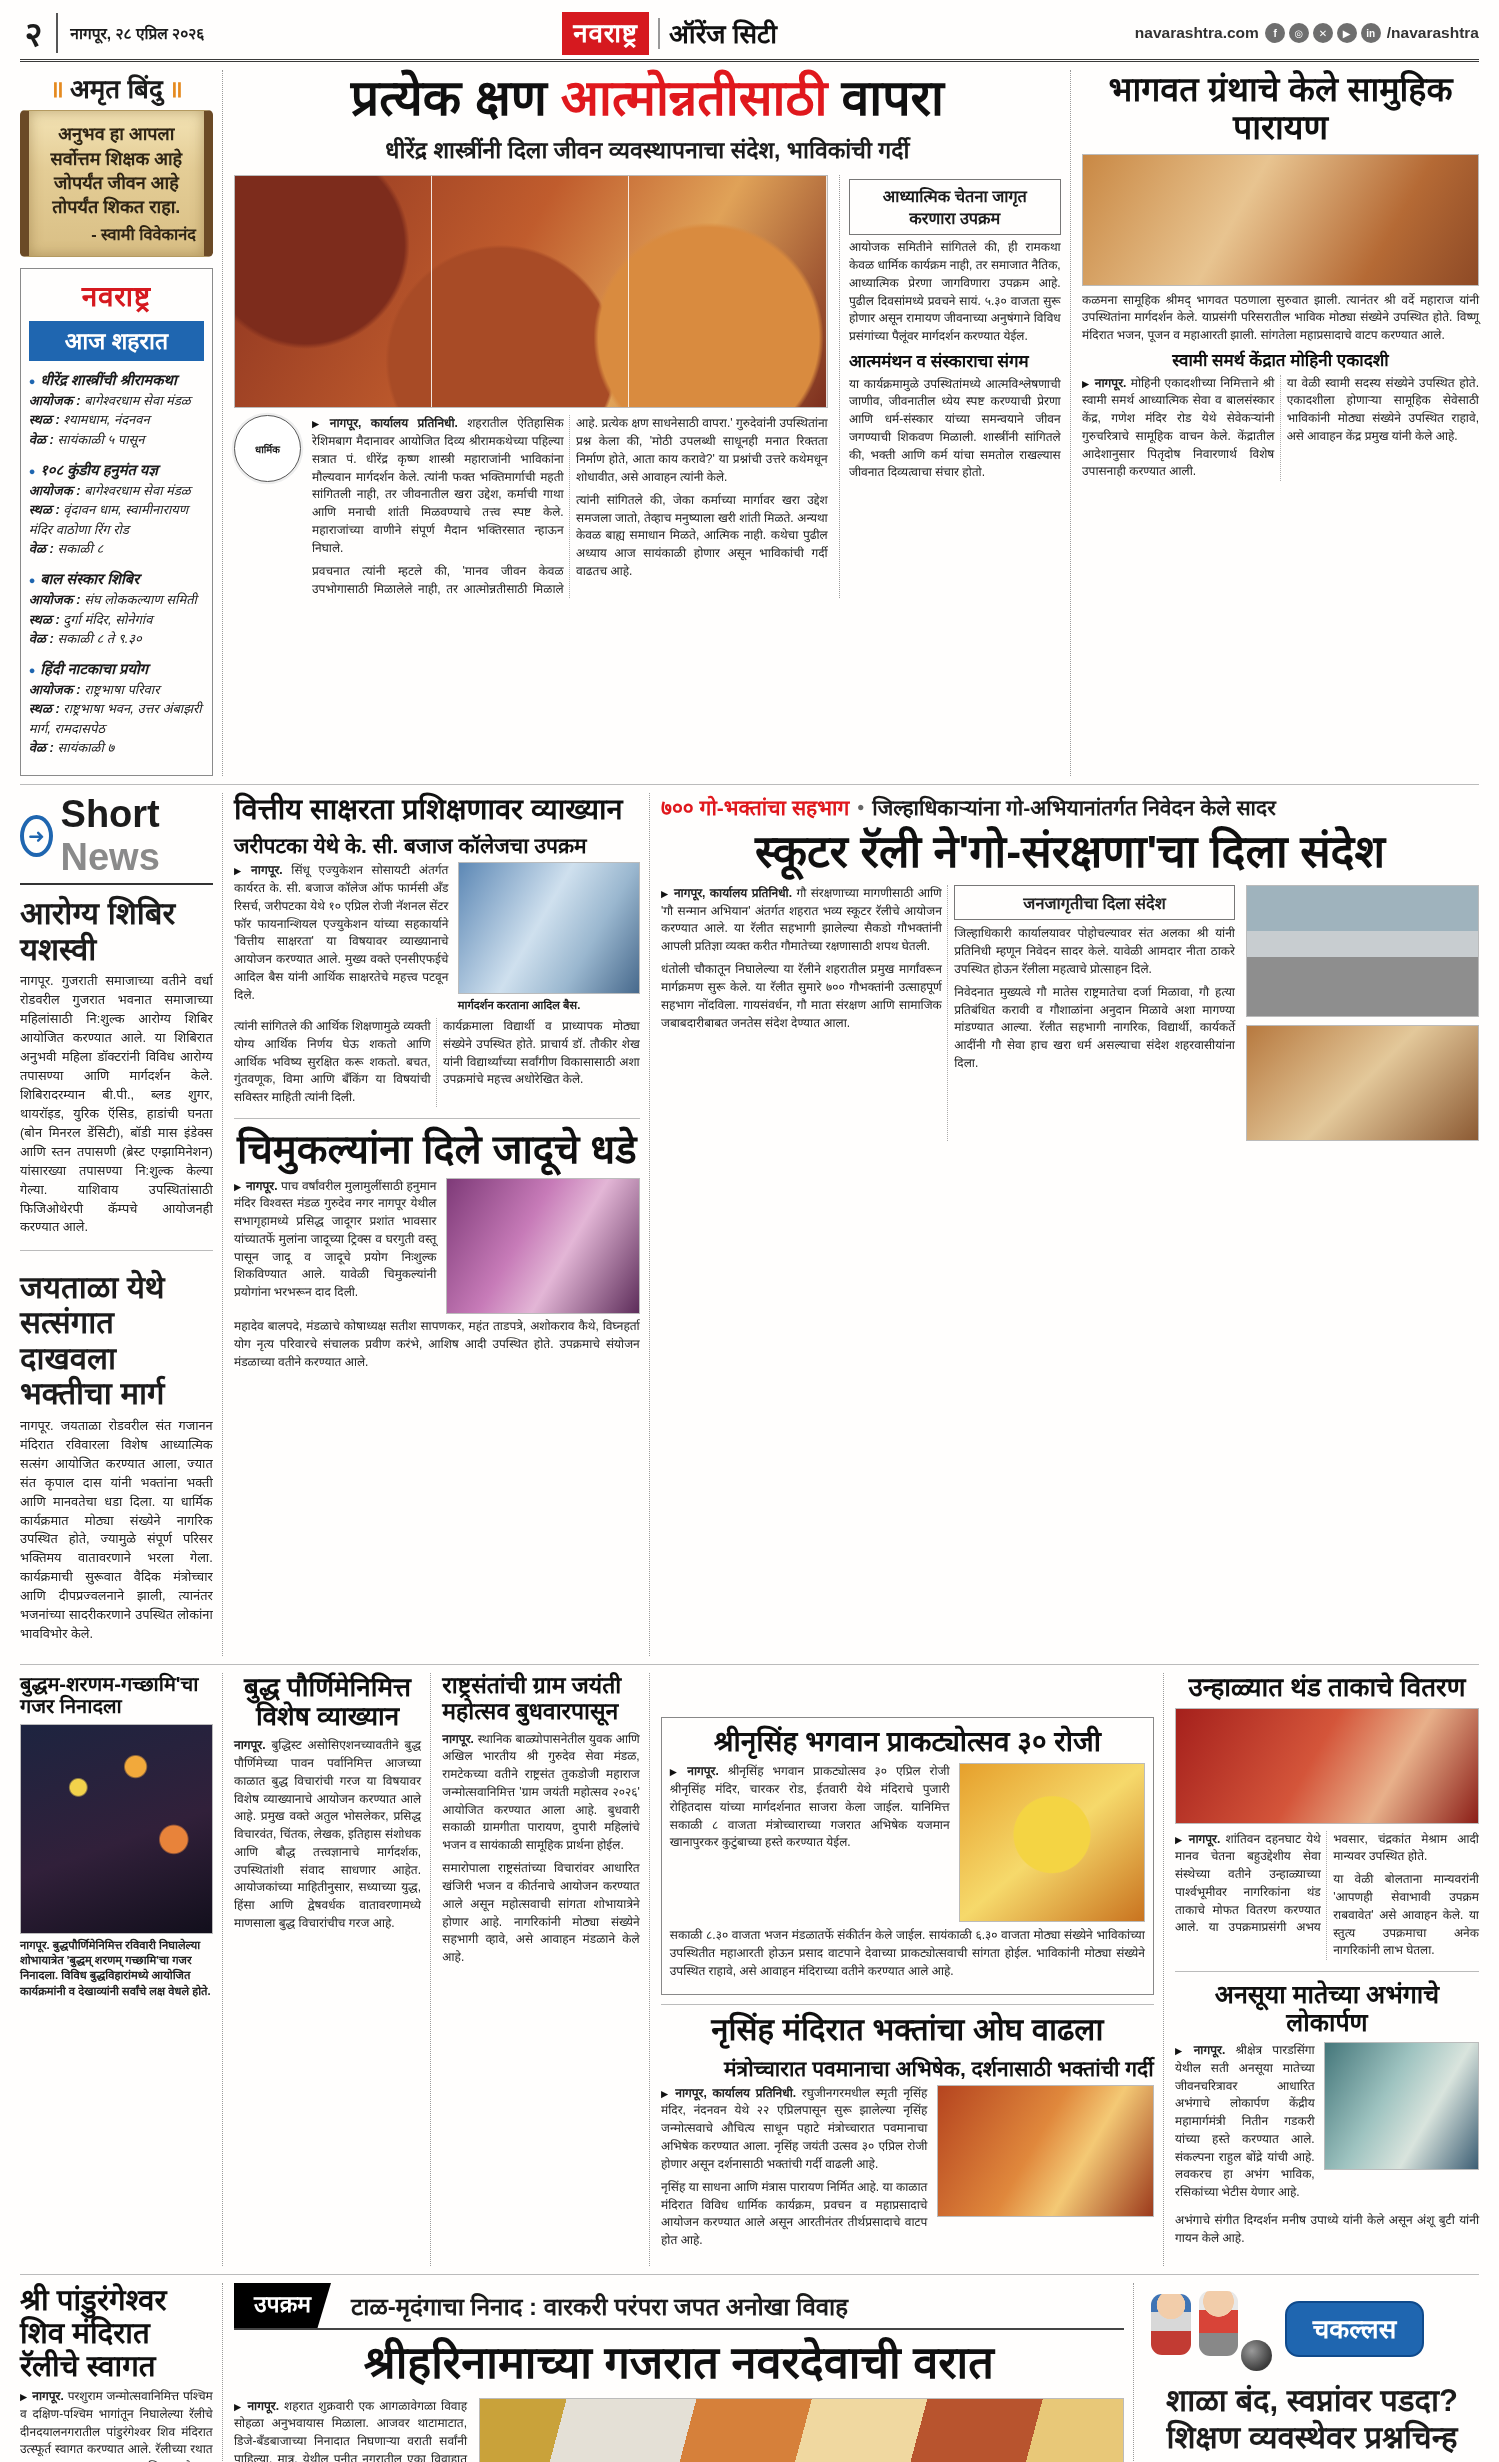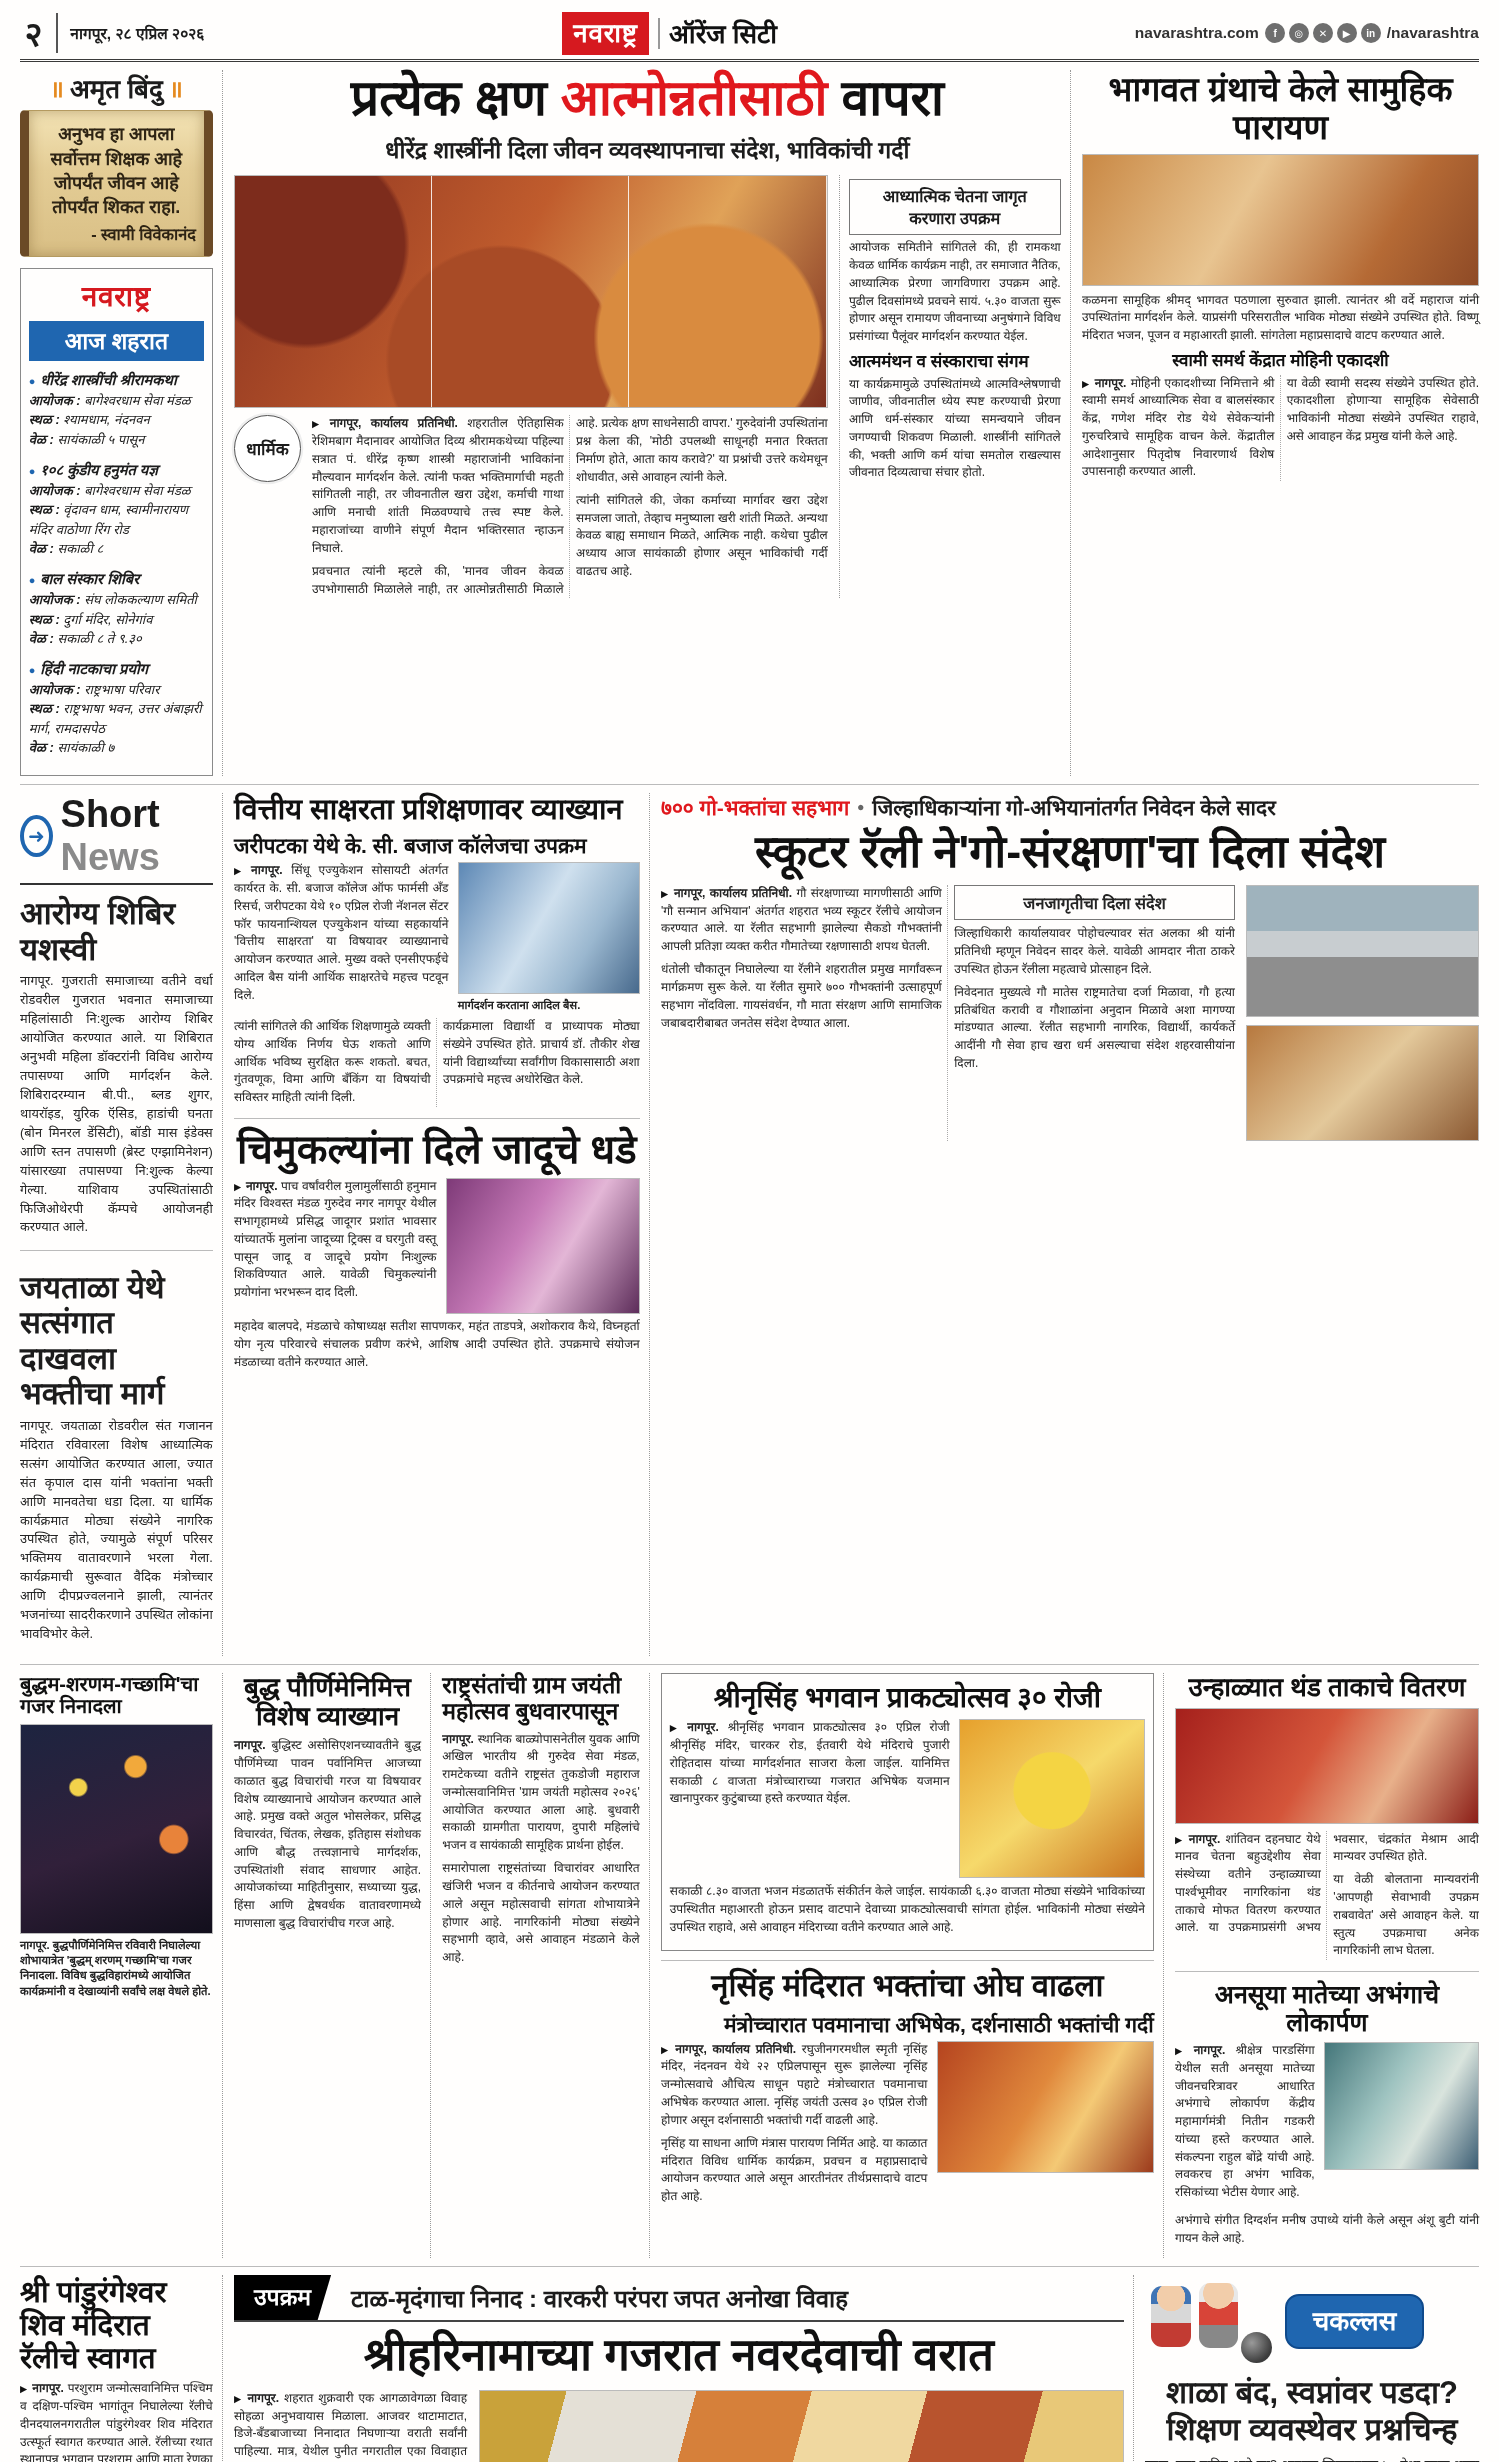--- a/index.html
+++ b/index.html
@@ -54,21 +54,21 @@
   .citybox .bar { background:#1f66b0; color:#fff; font-weight:bold; font-size:23px; text-align:center; padding:3.1px 0 5.4px; margin:6.2px 0 7.8px; }
   .event { margin-bottom:9.3px; font-size:13px; line-height:1.5;font-style:italic; }
   .event .etitle { font-weight:bold; font-size:14.7px; }
   .event .dot { color:#1f66b0; font-size:11px; margin-right:4.7px; }
   .event b { font-weight:bold; }
 
   
   .lead-head { font-size:50px; text-align:center; }
   .lead-deck { text-align:center; font-size:23px; font-weight:bold; margin:7.8px 0 9.3px; }
   .lead-grid { display:grid; grid-template-columns:1fr 222px; gap:11px; }
-  .badge-circle { width:67px; height:67px; border:1.6px solid #555; border-radius:50%; display:flex; align-items:center; justify-content:center; font-weight:bold; font-size:17px; background:#fff; box-shadow:0 0 0 2.3px #eee; }
+  .badge-circle { width:67px; height:67px; border:1.6px solid #555; border-radius:50%; display:flex; align-items:center; justify-content:center; font-weight:bold; font-size:10px; background:#fff; box-shadow:0 0 0 2.3px #eee; }
   .lead-photo { height:233px; background:
       radial-gradient(circle at 12% 30%, #7d2c1c 0 18%, transparent 19%),
       radial-gradient(circle at 80% 70%, #d98b3f 0 22%, transparent 23%),
       radial-gradient(circle at 45% 80%, #a84b26 0 30%, transparent 31%),
       linear-gradient(120deg,#8c3320,#c05c2d 45%,#e0a258 70%,#7c2e1e); }
   .panel-strip { position:absolute; inset:0; display:flex; }
   .panel-strip div { flex:1; border-right:1.6px solid rgba(255,255,255,.85); }
   .sidebox { border-left:0.8px dotted #999; padding-left:9.3px; }
 
   
@@ -334,21 +334,21 @@
       <div>
         <h3 class="headline" style="font-size:23px;">राष्ट्रसंतांची ग्राम जयंती महोत्सव बुधवारपासून</h3>
         <div class="body" style="margin-top:6.2px;">
           <p><span class="byline">नागपूर.</span> <span>स्थानिक बाळ्योपासनेतील युवक आणि अखिल भारतीय श्री गुरुदेव सेवा मंडळ, रामटेकच्या वतीने राष्ट्रसंत तुकडोजी महाराज जन्मोत्सवानिमित्त 'ग्राम जयंती महोत्सव २०२६' आयोजित करण्यात आला आहे. बुधवारी सकाळी ग्रामगीता पारायण, दुपारी महिलांचे भजन व सायंकाळी सामूहिक प्रार्थना होईल.</span></p>
           <p>समारोपाला राष्ट्रसंतांच्या विचारांवर आधारित खंजिरी भजन व कीर्तनाचे आयोजन करण्यात आले असून महोत्सवाची सांगता शोभायात्रेने होणार आहे. नागरिकांनी मोठ्या संख्येने सहभागी व्हावे, असे आवाहन मंडळाने केले आहे.</p>
         </div>
       </div>
     </div>
 
     <div class="col vr">
-      <div style="border:1.6px solid #888; padding:7.8px;">
+      <div style="border:1.6px solid #888; padding:7.8px;margin-top:44px;">
         <h3 class="headline" style="font-size:28px; text-align:center;">श्रीनृसिंह भगवान प्राकट्योत्सव ३० रोजी</h3>
         <div style="display:flex; gap:9.3px; margin-top:6.2px;">
           <div class="body" style="flex:1;">
             <p><span class="pointer">▶</span><span class="byline">नागपूर.</span> <span>श्रीनृसिंह भगवान प्राकट्योत्सव ३० एप्रिल रोजी श्रीनृसिंह मंदिर, चारकर रोड, ईतवारी येथे मंदिराचे पुजारी रोहितदास यांच्या मार्गदर्शनात साजरा केला जाईल. यानिमित्त सकाळी ८ वाजता मंत्रोच्चाराच्या गजरात अभिषेक यजमान खानापुरकर कुटुंबाच्या हस्ते करण्यात येईल.</span></p>
           </div>
           <div class="photo ph-deity" style="width:186px;"></div>
         </div>
         <div class="body" style="margin-top:4.7px;">
           <p>सकाळी ८.३० वाजता भजन मंडळातर्फे संकीर्तन केले जाईल. सायंकाळी ६.३० वाजता मोठ्या संख्येने भाविकांच्या उपस्थितीत महाआरती होऊन प्रसाद वाटपाने देवाच्या प्राकट्योत्सवाची सांगता होईल. भाविकांनी मोठ्या संख्येने उपस्थित राहावे, असे आवाहन मंदिराच्या वतीने करण्यात आले आहे.</p>
         </div>

